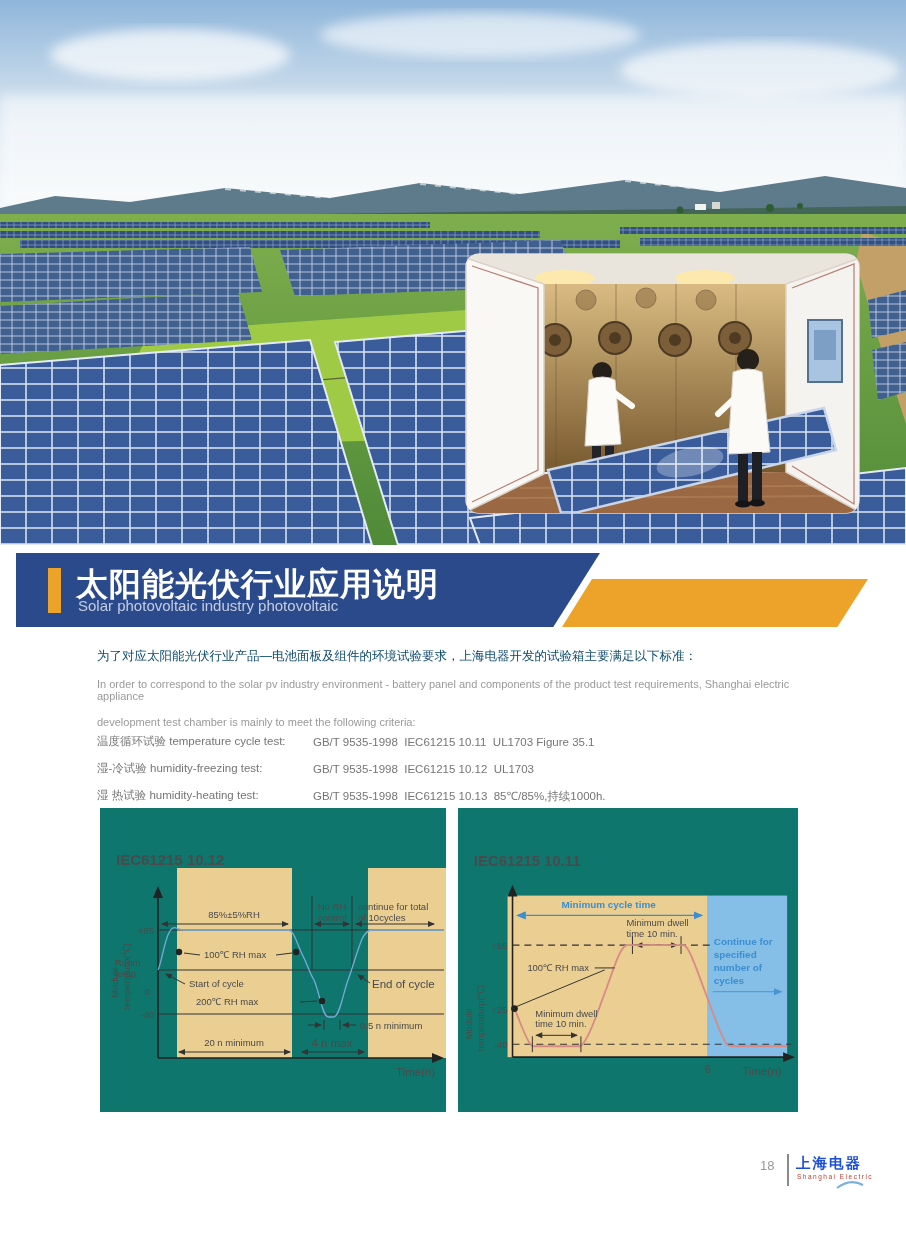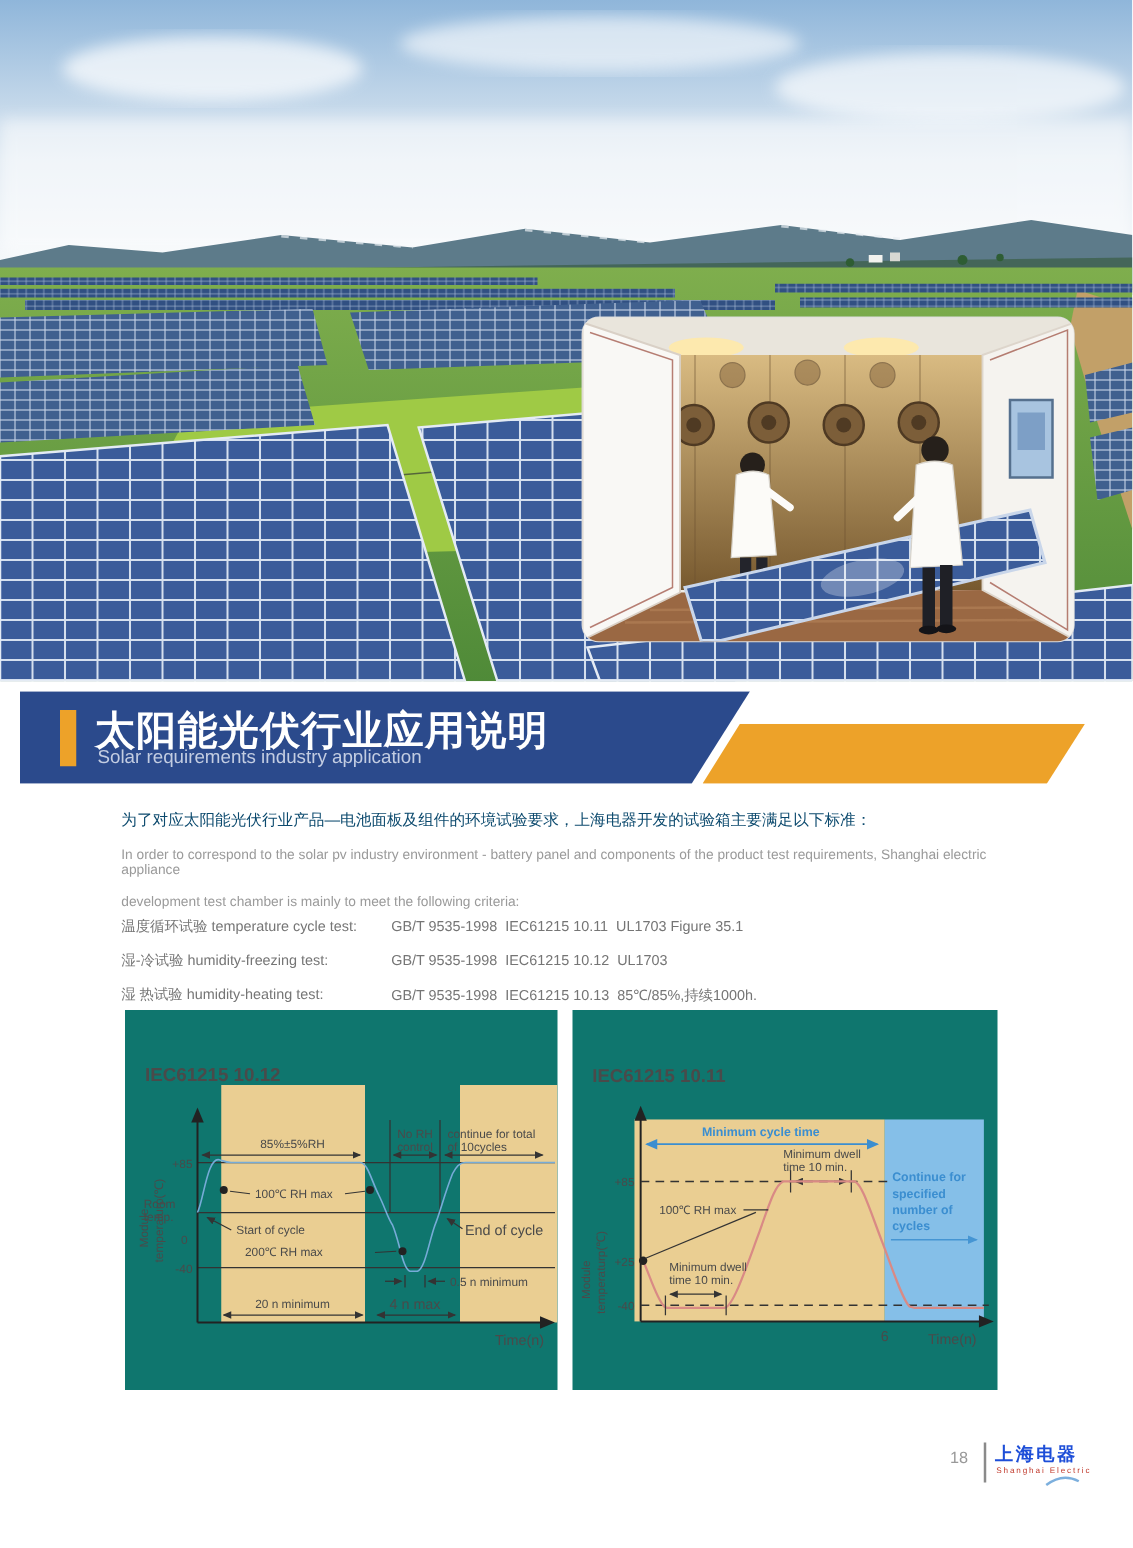--- a/index.html
+++ b/index.html
@@ -192,21 +192,21 @@
       </g>
     </g>
   </svg>
 
   
   <div id="banner">
     <div class="banner-orange"></div>
     <div class="banner-blue">
       <div class="banner-accent"></div>
       <div class="banner-title-zh">太阳能光伏行业应用说明</div>
-      <div class="banner-title-en">Solar requirements industry application</div>
+      <div class="banner-title-en">Solar photovoltaic industry photovoltaic</div>
     </div>
   </div>
 
   
   <div id="intro">
     <p class="zh">为了对应太阳能光伏行业产品—电池面板及组件的环境试验要求，上海电器开发的试验箱主要满足以下标准：</p>
     <p class="en">In order to correspond to the solar pv industry environment - battery panel and components of the product test requirements, Shanghai electric appliance</p>
     <p class="en">development test chamber is mainly to meet the following criteria:</p>
   </div>
 

